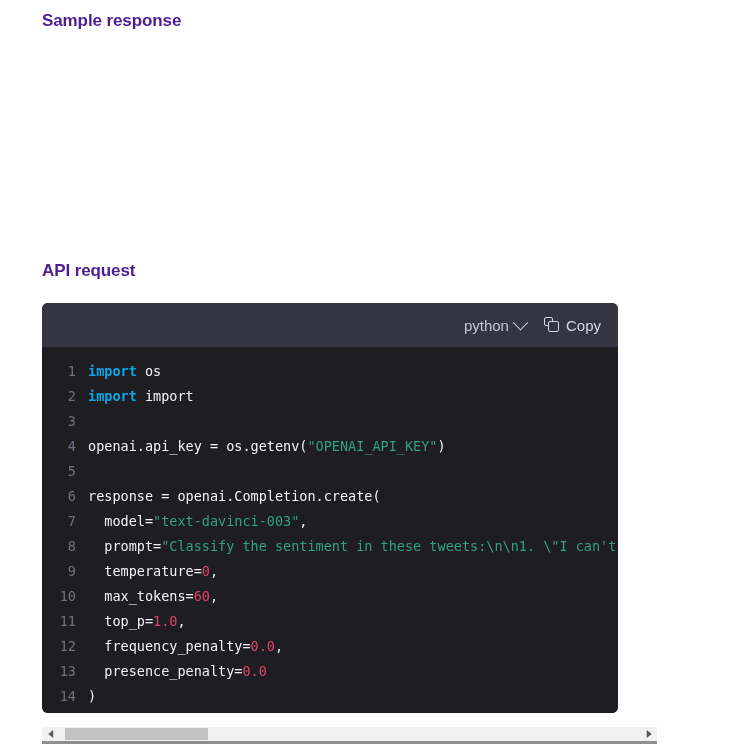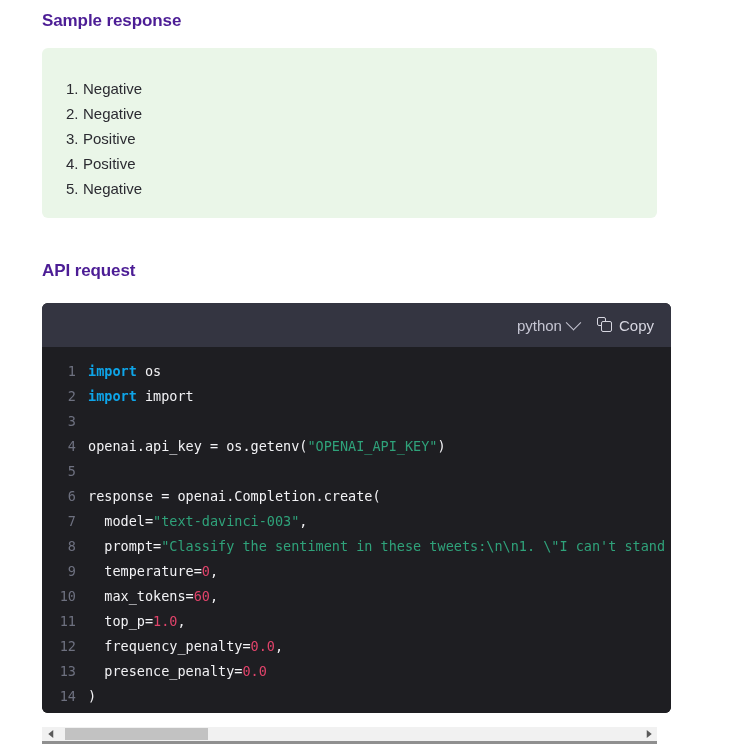--- a/index.html
+++ b/index.html
@@ -57,21 +57,21 @@
   .response-list li .num {
     display: inline-block;
     min-width: 17px;
   }
 
   
   .code-block {
     position: absolute;
     left: 42px;
     top: 303px;
-    width: 629px;
+    width: 576px;
     border-radius: 6px;
     overflow: hidden;
     background: #1e1e22;
   }
   .code-header {
     height: 44px;
     background: #343541;
     display: flex;
     align-items: center;
     justify-content: flex-end;
@@ -208,29 +208,20 @@
     cursor: pointer;
   }
 </style>
 </head>
 <body>
 
 <div class="page">
 
   <div class="section-heading" id="heading-sample">Sample response</div>
 
-  <div class="response-box">
-    <ul class="response-list">
-        <li><span class="num">1.</span><span>Negative</span></li>
-        <li><span class="num">2.</span><span>Negative</span></li>
-        <li><span class="num">3.</span><span>Positive</span></li>
-        <li><span class="num">4.</span><span>Positive</span></li>
-        <li><span class="num">5.</span><span>Negative</span></li>
-      </ul>
-  </div>
 
   <div class="section-heading" id="heading-api">API request</div>
 
   <div class="code-block">
 
     <div class="code-header">
       <div class="lang-select">
         <span>python</span>
         <span class="chev"></span>
       </div>

